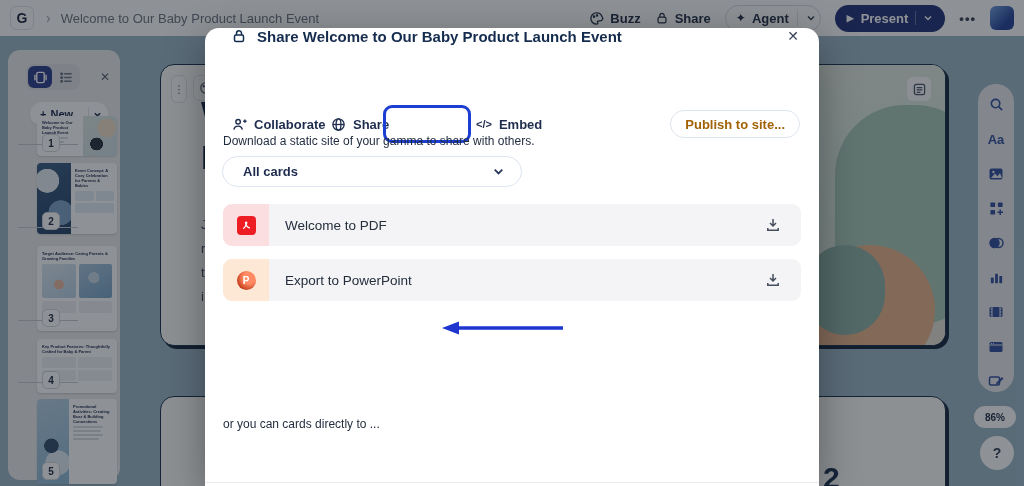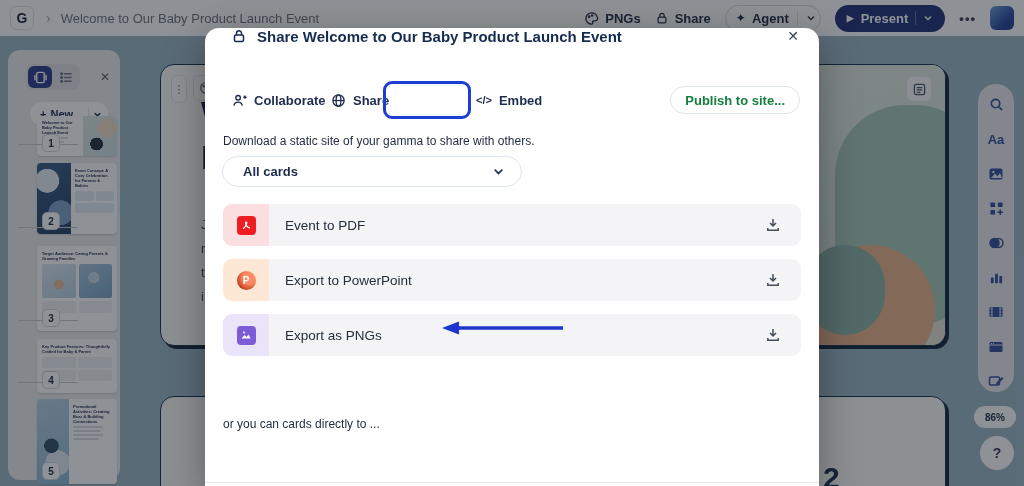--- a/index.html
+++ b/index.html
@@ -85,27 +85,27 @@
   
   .dim { position:absolute; inset:0; background:rgba(14,21,30,0.47); z-index:2; }
 
   
   .modal { position:absolute; left:205px; top:28px; width:614px; height:458px; background:#fff; border-radius:14px 14px 0 0;
     box-shadow:0 12px 40px rgba(0,0,0,.35); z-index:3; }
   .m-header { position:absolute; left:0; top:0; right:0; height:48px; display:flex; align-items:flex-start; padding:0 20px 0 26px; }
   .m-title { font-size:15px; font-weight:700; color:#152c4e; margin-left:10px; }
   .m-close { margin-left:auto; color:#3c4657; font-size:14px; cursor:pointer; }
 
-  .tabs-row { position:absolute; left:0; top:52px; right:0; height:40px; }
+  .tabs-row { position:absolute; left:0; top:76px; right:0; height:40px; }
   .tab { position:absolute; display:flex; align-items:center; gap:7px; font-size:13px; font-weight:700; color:#1e2c4e; height:30px; top:5px; cursor:pointer; }
   .tab-collab { left:27px; } .tab-share { left:126px; } .tab-embed { left:271px; }
   .tab-export { left:184px; background:#cfe0fa; color:#2050e0; border-radius:8px; padding:0 12px; height:30px; }
   .export-rect { position:absolute; left:178px; top:1px; width:88px; height:38px; border:3px solid #1d3ed2; border-radius:9px; pointer-events:none; }
   .publish-btn { position:absolute; right:19px; top:6px; height:28px; border:1px solid #dfe5ec; border-radius:999px; background:#fff;
-    display:flex; align-items:center; padding:0 14px; font-size:13px; font-weight:700; color:#15803d; cursor:pointer; }
+    display:flex; align-items:center; padding:0 14px; font-size:13px; font-weight:700; color:#a16207; cursor:pointer; }
 
   .m-desc { position:absolute; left:18px; top:106px; font-size:12px; color:#1f2a3d; }
   .cards-dd { position:absolute; left:17px; top:128px; width:300px; height:31px; border:1px solid #dde5f2; border-radius:999px;
     display:flex; align-items:center; padding:0 16px 0 20px; font-size:13px; font-weight:700; color:#1c2b4e; cursor:pointer; }
   .cards-dd .chev { margin-left:auto; color:#28365a; }
 
   .rows { position:absolute; left:18px; top:176px; width:578px; }
   .export-row { position:relative; height:42px; background:#f4f4f6; border-radius:9px; margin-bottom:13px;
     display:flex; align-items:center; overflow:hidden; cursor:pointer; }
   .row-iconbox { width:46px; height:100%; display:flex; align-items:center; justify-content:center; flex:0 0 46px; }
@@ -348,21 +348,21 @@
     <div class="logo-box">G</div>
     <span class="crumb-chev">›</span>
     <span class="doc-title">Welcome to Our Baby Product Launch Event</span>
     <div class="tb-right">
       <div class="tb-btn">
         <svg width="15" height="15" viewBox="0 0 16 16" fill="none" stroke="#243249" stroke-width="1.4">
           <path d="M8 2a6 6 0 1 0 0 12c1.2 0 1.6-.8 1.2-1.7-.4-1 .2-1.8 1.3-1.8H12a2.6 2.6 0 0 0 2-4.3A6.2 6.2 0 0 0 8 2z"></path>
           <circle cx="5.4" cy="6" r="0.7" fill="#243249"></circle>
             <circle cx="8.6" cy="4.8" r="0.7" fill="#243249"></circle>
         </svg>
-        <span>PNGs</span>
+        <span>Buzz</span>
       </div>
       <div class="tb-btn">
         <svg width="14" height="14" viewBox="0 0 16 16" fill="none" stroke="#243249" stroke-width="1.4">
           <rect x="3.5" y="7" width="9" height="6.5" rx="1.5"></rect>
             <path d="M5.5 7V5.2a2.5 2.5 0 0 1 5 0V7"></path>
         </svg>
         <span>Share</span>
       </div>
       <div class="agent-pill">
         <span style="font-size:12px;color:#24324d;">✦</span>
@@ -433,21 +433,21 @@
 
     <div class="rows" id="export-rows">
   <div class="export-row">
     <div class="row-iconbox iconbox-pdf">
             <span class="ic-pdf">
               <svg width="11" height="11" viewBox="0 0 12 12" fill="none" stroke="#fff" stroke-width="1.5">
                 <path d="M2.5 9.5C4.5 8 6 5.5 6.3 3.2c.1-1-1.2-1.2-1.3-.1-.2 2 1.7 5 4.6 5.6"></path>
               </svg>
             </span>
           </div>
-    <div class="row-label">Event to PDF</div>
+    <div class="row-label">Welcome to PDF</div>
     <span class="dl-icon">
       <svg width="16" height="16" viewBox="0 0 16 16" fill="none" stroke="currentColor" stroke-width="1.5">
         <path d="M8 2v7M5 6 8 9l3-3"></path>
               <path d="M2.8 11v2.3h10.4V11"></path>
       </svg>
     </span>
   </div>
 
   <div class="export-row">
     <div class="row-iconbox iconbox-powerpoint">
@@ -456,37 +456,20 @@
     <div class="row-label">Export to PowerPoint</div>
     <span class="dl-icon">
       <svg width="16" height="16" viewBox="0 0 16 16" fill="none" stroke="currentColor" stroke-width="1.5">
         <path d="M8 2v7M5 6 8 9l3-3"></path>
               <path d="M2.8 11v2.3h10.4V11"></path>
       </svg>
     </span>
   </div>
 
 
-  <div class="export-row">
-    <div class="row-iconbox iconbox-png">
-            <span class="ic-png">
-              <svg width="12" height="12" viewBox="0 0 12 12" fill="none" stroke="#fff" stroke-width="1.2">
-                <circle cx="4" cy="3.6" r="1" fill="#fff" stroke="none"></circle>
-                <path d="M1.5 9.5 4.5 6l2 2 2-2.5 2 4" fill="#fff" stroke="none"></path>
-              </svg>
-            </span>
-          </div>
-    <div class="row-label">Export as PNGs</div>
-    <span class="dl-icon">
-      <svg width="16" height="16" viewBox="0 0 16 16" fill="none" stroke="currentColor" stroke-width="1.5">
-        <path d="M8 2v7M5 6 8 9l3-3"></path>
-              <path d="M2.8 11v2.3h10.4V11"></path>
-      </svg>
-    </span>
-  </div>
 </div>
 
     <svg class="arrow-svg" width="126" height="18" viewBox="0 0 126 18">
       <line x1="122" y1="9" x2="15" y2="9" stroke="#1e35cf" stroke-width="3.4"></line>
       <polygon points="1,9 18,2.6 18,15.4" fill="#1e35cf"></polygon>
     </svg>
 
     <div class="post-text">or you can cards directly to ...</div>
     <div class="m-divider"></div>
   </div>

